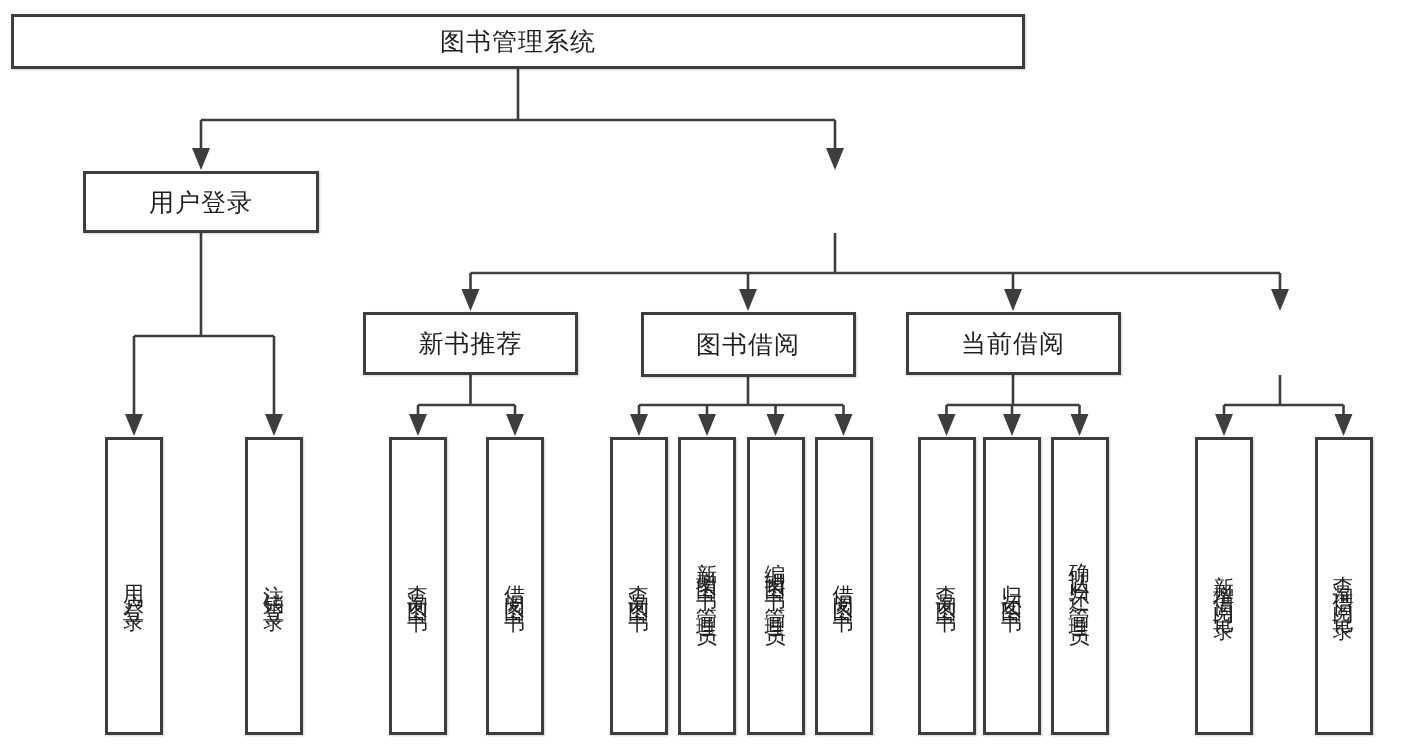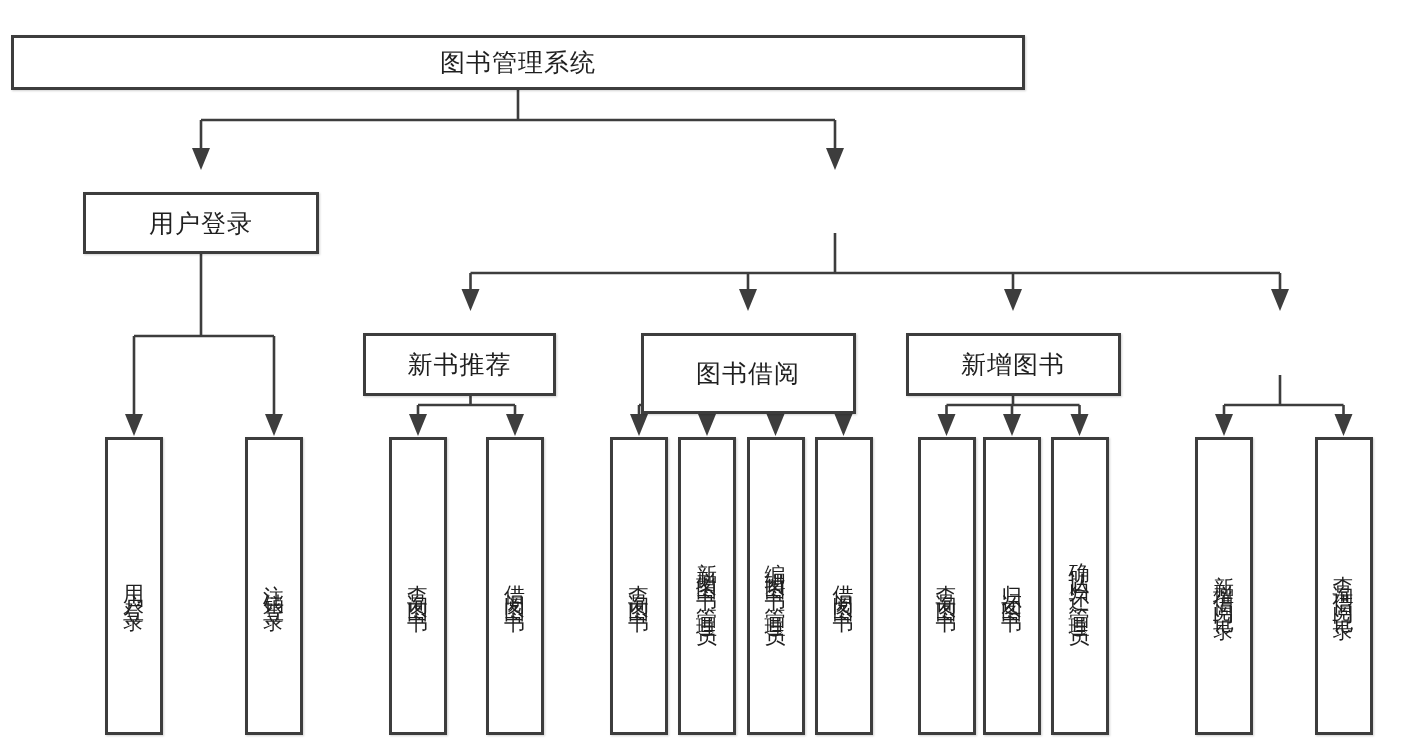--- a/index.html
+++ b/index.html
@@ -29,21 +29,21 @@
     fill:var(--c-line);stroke:none;
   }
   .node{
     position:absolute;
     background:var(--c-box_fill);
     border:3px solid var(--c-line);
     color:var(--c-text);
     display:flex;align-items:center;justify-content:center;
     box-shadow:1px 1px 2px rgba(0,0,0,0.18);
   }
-  .hbox{font-size:25px;letter-spacing:1px;white-space:nowrap;margin-top:21px;}
+  .hbox{font-size:25px;letter-spacing:1px;white-space:nowrap;}
   .root-box{font-size:25px;}
   .vbox span{
     writing-mode:vertical-rl;
     text-orientation:mixed;
     font-size:21px;
     letter-spacing:9px;
     line-height:1;
     white-space:nowrap;
   }
   .watermark{
@@ -98,28 +98,28 @@
   </svg>
 
   <div class="node hbox root-box" style="left:11px;top:14px;width:1014px;height:55px;">
     <span>图书管理系统</span>
   </div>
 
   <div class="node hbox" style="left:83px;top:171px;width:236px;height:62px;">
     <span>用户登录</span>
   </div>
 
-  <div class="node hbox" style="left:363px;top:312px;width:193px;height:63px;">
+  <div class="node hbox" style="left:363px;top:312px;width:215px;height:63px;">
     <span>新书推荐</span>
   </div>
-  <div class="node hbox" style="left:640.5px;top:312px;width:215px;height:81px;">
+  <div class="node hbox" style="left:640.5px;top:312px;width:215px;height:65px;">
     <span>图书借阅</span>
   </div>
   <div class="node hbox" style="left:905.5px;top:312px;width:215px;height:63px;">
-    <span>新增图书</span>
+    <span>当前借阅</span>
   </div>
 
   <div class="node vbox" style="left:105px;top:437px;width:58px;height:298px;">
     <span>用户登录</span>
   </div>
   <div class="node vbox" style="left:245px;top:437px;width:58px;height:298px;">
     <span>注销登录</span>
   </div>
   <div class="node vbox" style="left:389px;top:437px;width:58px;height:298px;">
     <span>查询图书</span>

